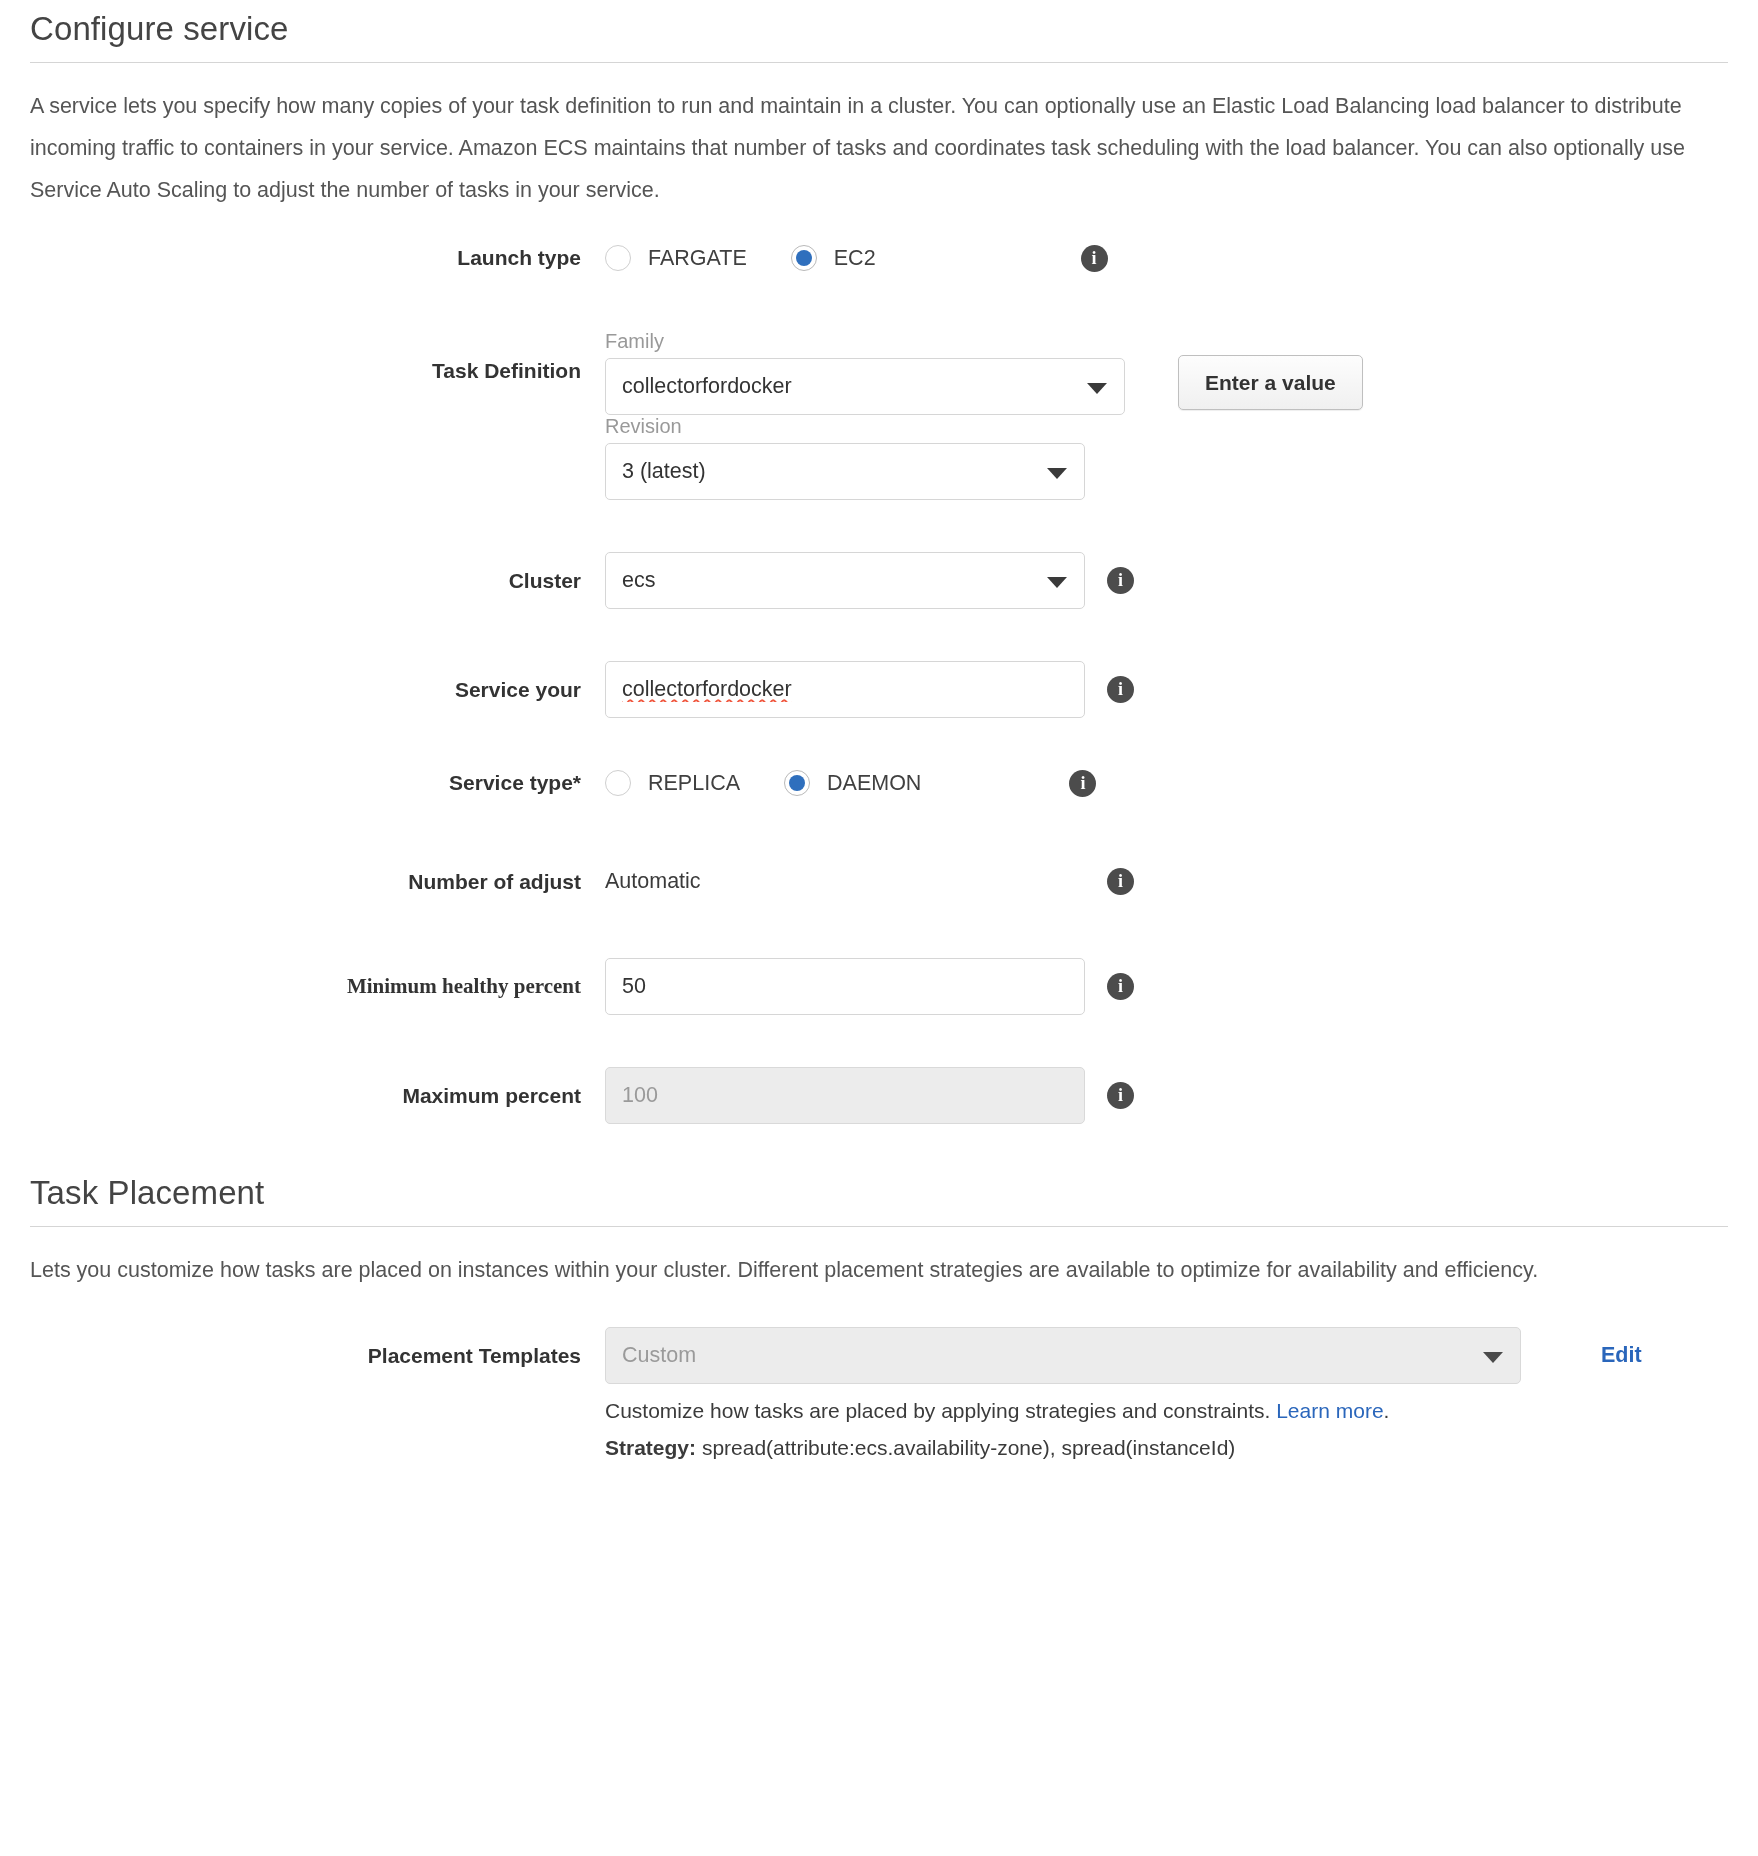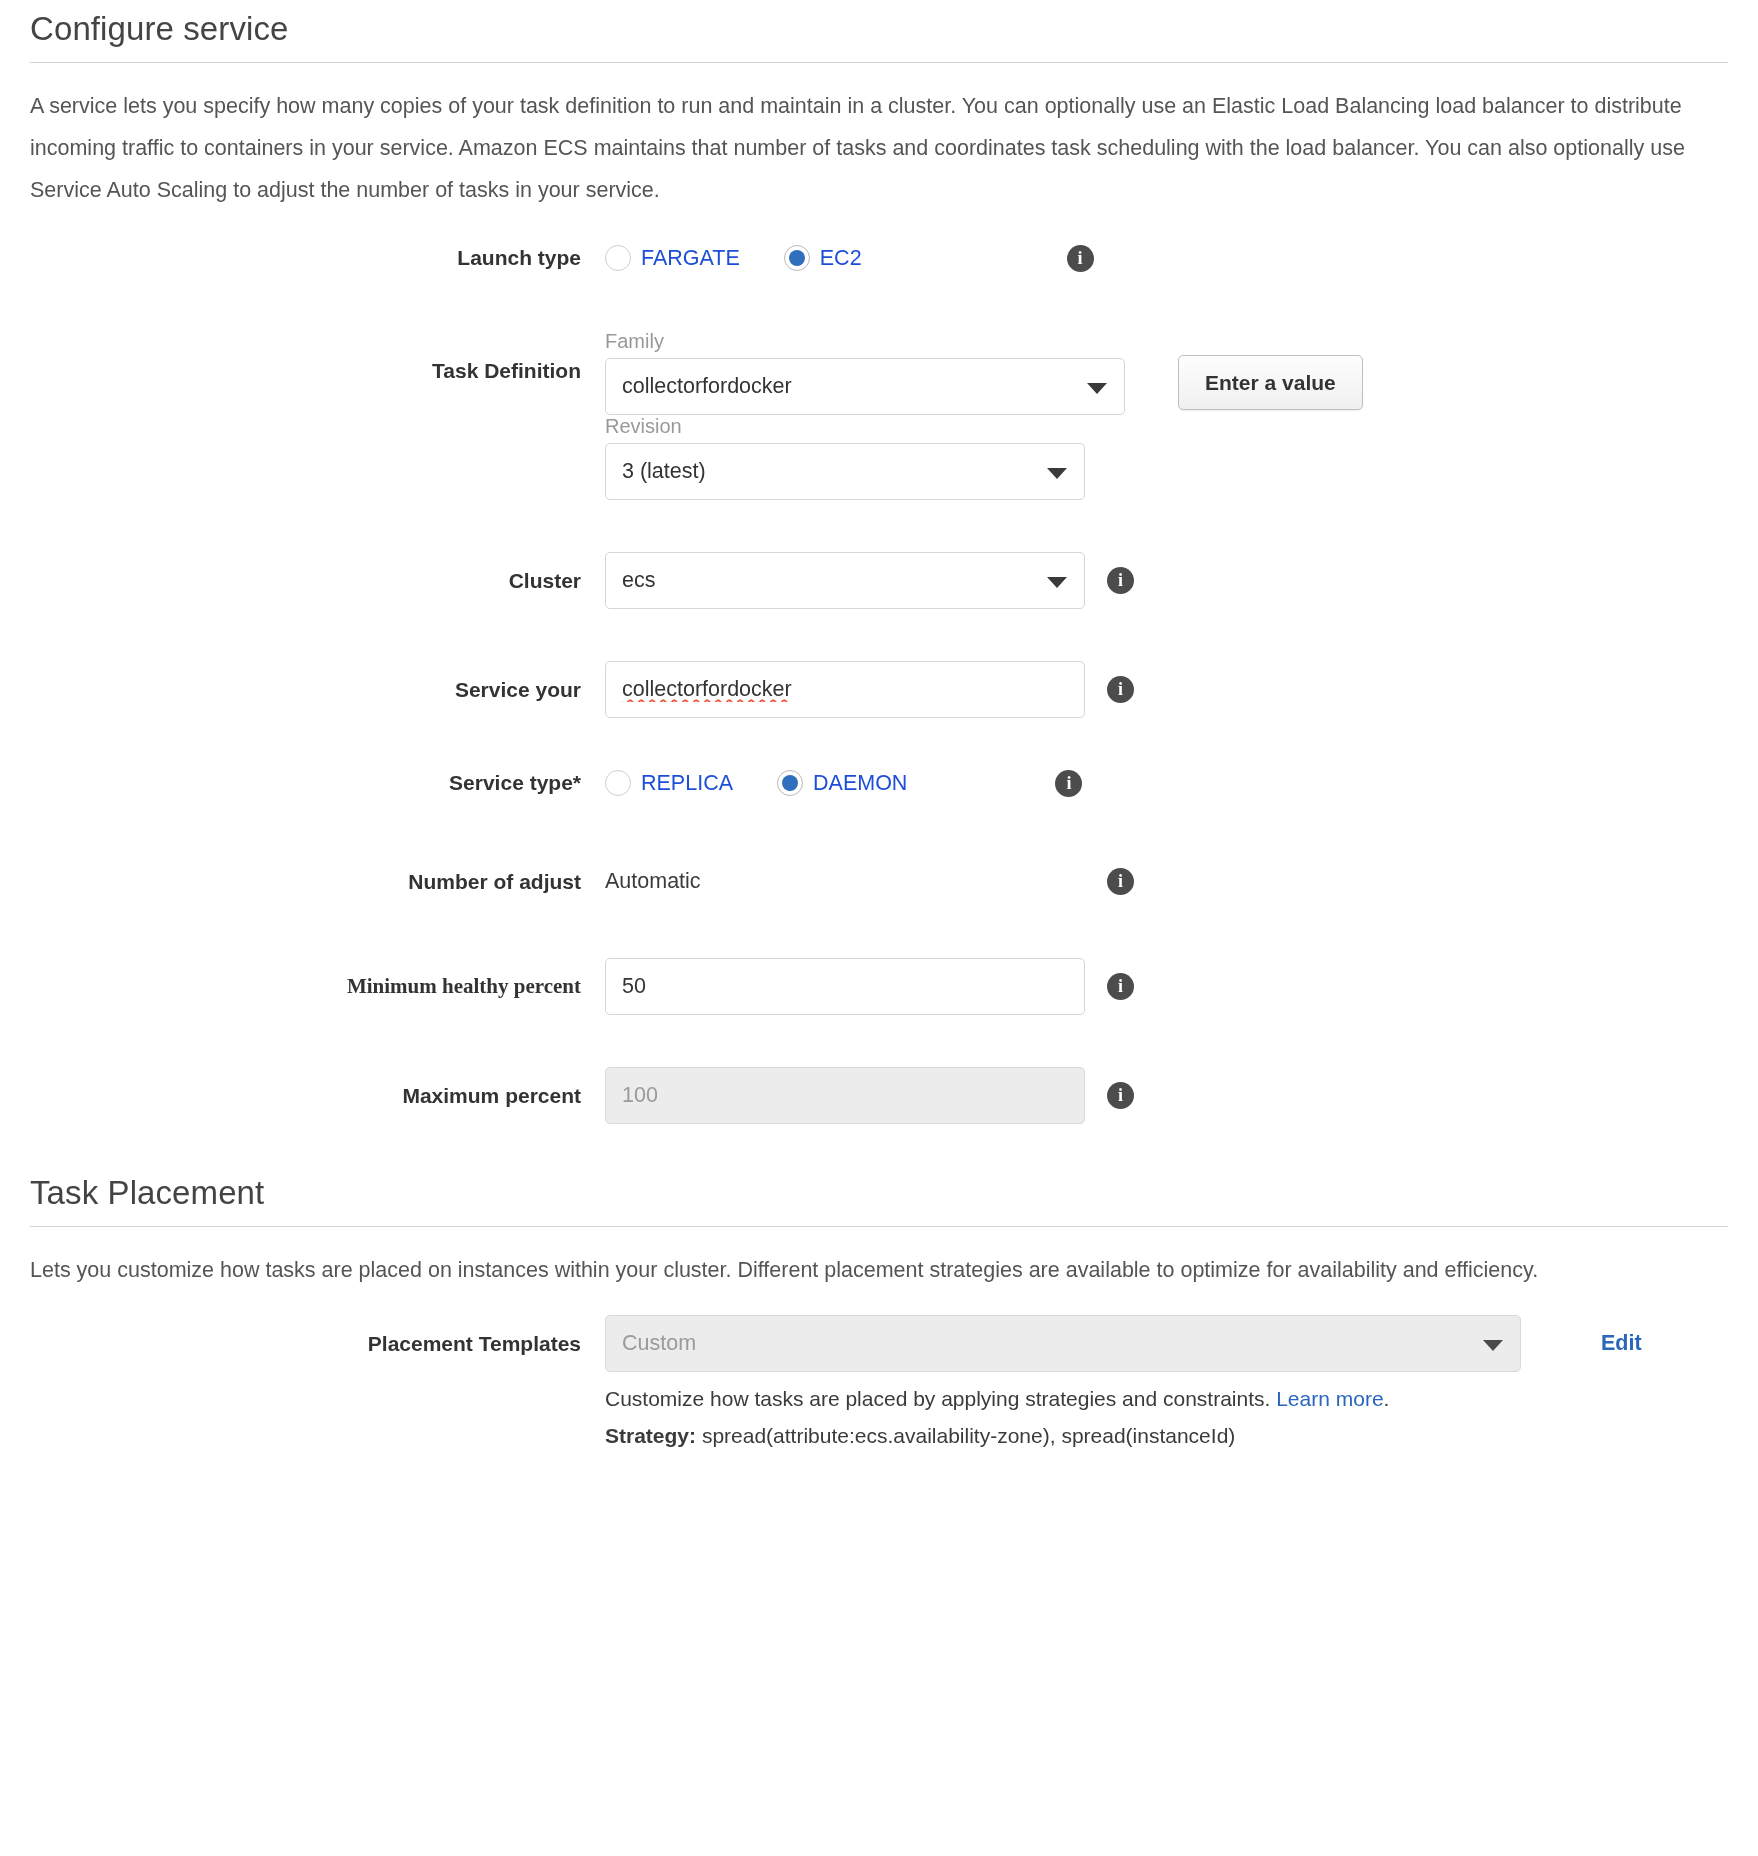--- a/index.html
+++ b/index.html
@@ -97,22 +97,22 @@
     left: 50%;
     top: 50%;
     transform: translate(-50%, -50%);
     width: 16px;
     height: 16px;
     border-radius: 50%;
     background: #2f6fbd;
   }
   .radio-text {
     font-size: 21.5px;
-    color: #1d4ed8;
-    margin-left: 10px;
+    color: #404040;
+    margin-left: 17px;
     white-space: nowrap;
   }
 
   
   .info-icon {
     width: 27px;
     height: 27px;
     border-radius: 50%;
     background: #4c4c4c;
     color: #ffffff;
@@ -376,21 +376,21 @@
         </div>
       </div>
     </div>
 
   </div>
 
   <h2 class="section-title" style="padding-top:4px;">Task Placement</h2>
   <div class="section-rule"></div>
   <p class="section-desc">Lets you customize how tasks are placed on instances within your cluster. Different placement strategies are available to optimize for availability and efficiency.</p>
 
-  <div class="form" style="margin-top:24px;">
+  <div class="form" style="margin-top:36px;">
     <div class="row">
       <div class="row-label" style="padding-top:16px;">Placement Templates</div>
       <div class="row-control" style="flex-direction:column;">
         <div style="display:flex; align-items:flex-start;">
           <div class="select disabled w-placement">
             <span class="val">Custom</span>
             <span class="caret"></span>
           </div>
           <a class="link-edit" style="margin-left:80px; line-height:57px;">Edit</a>
         </div>

